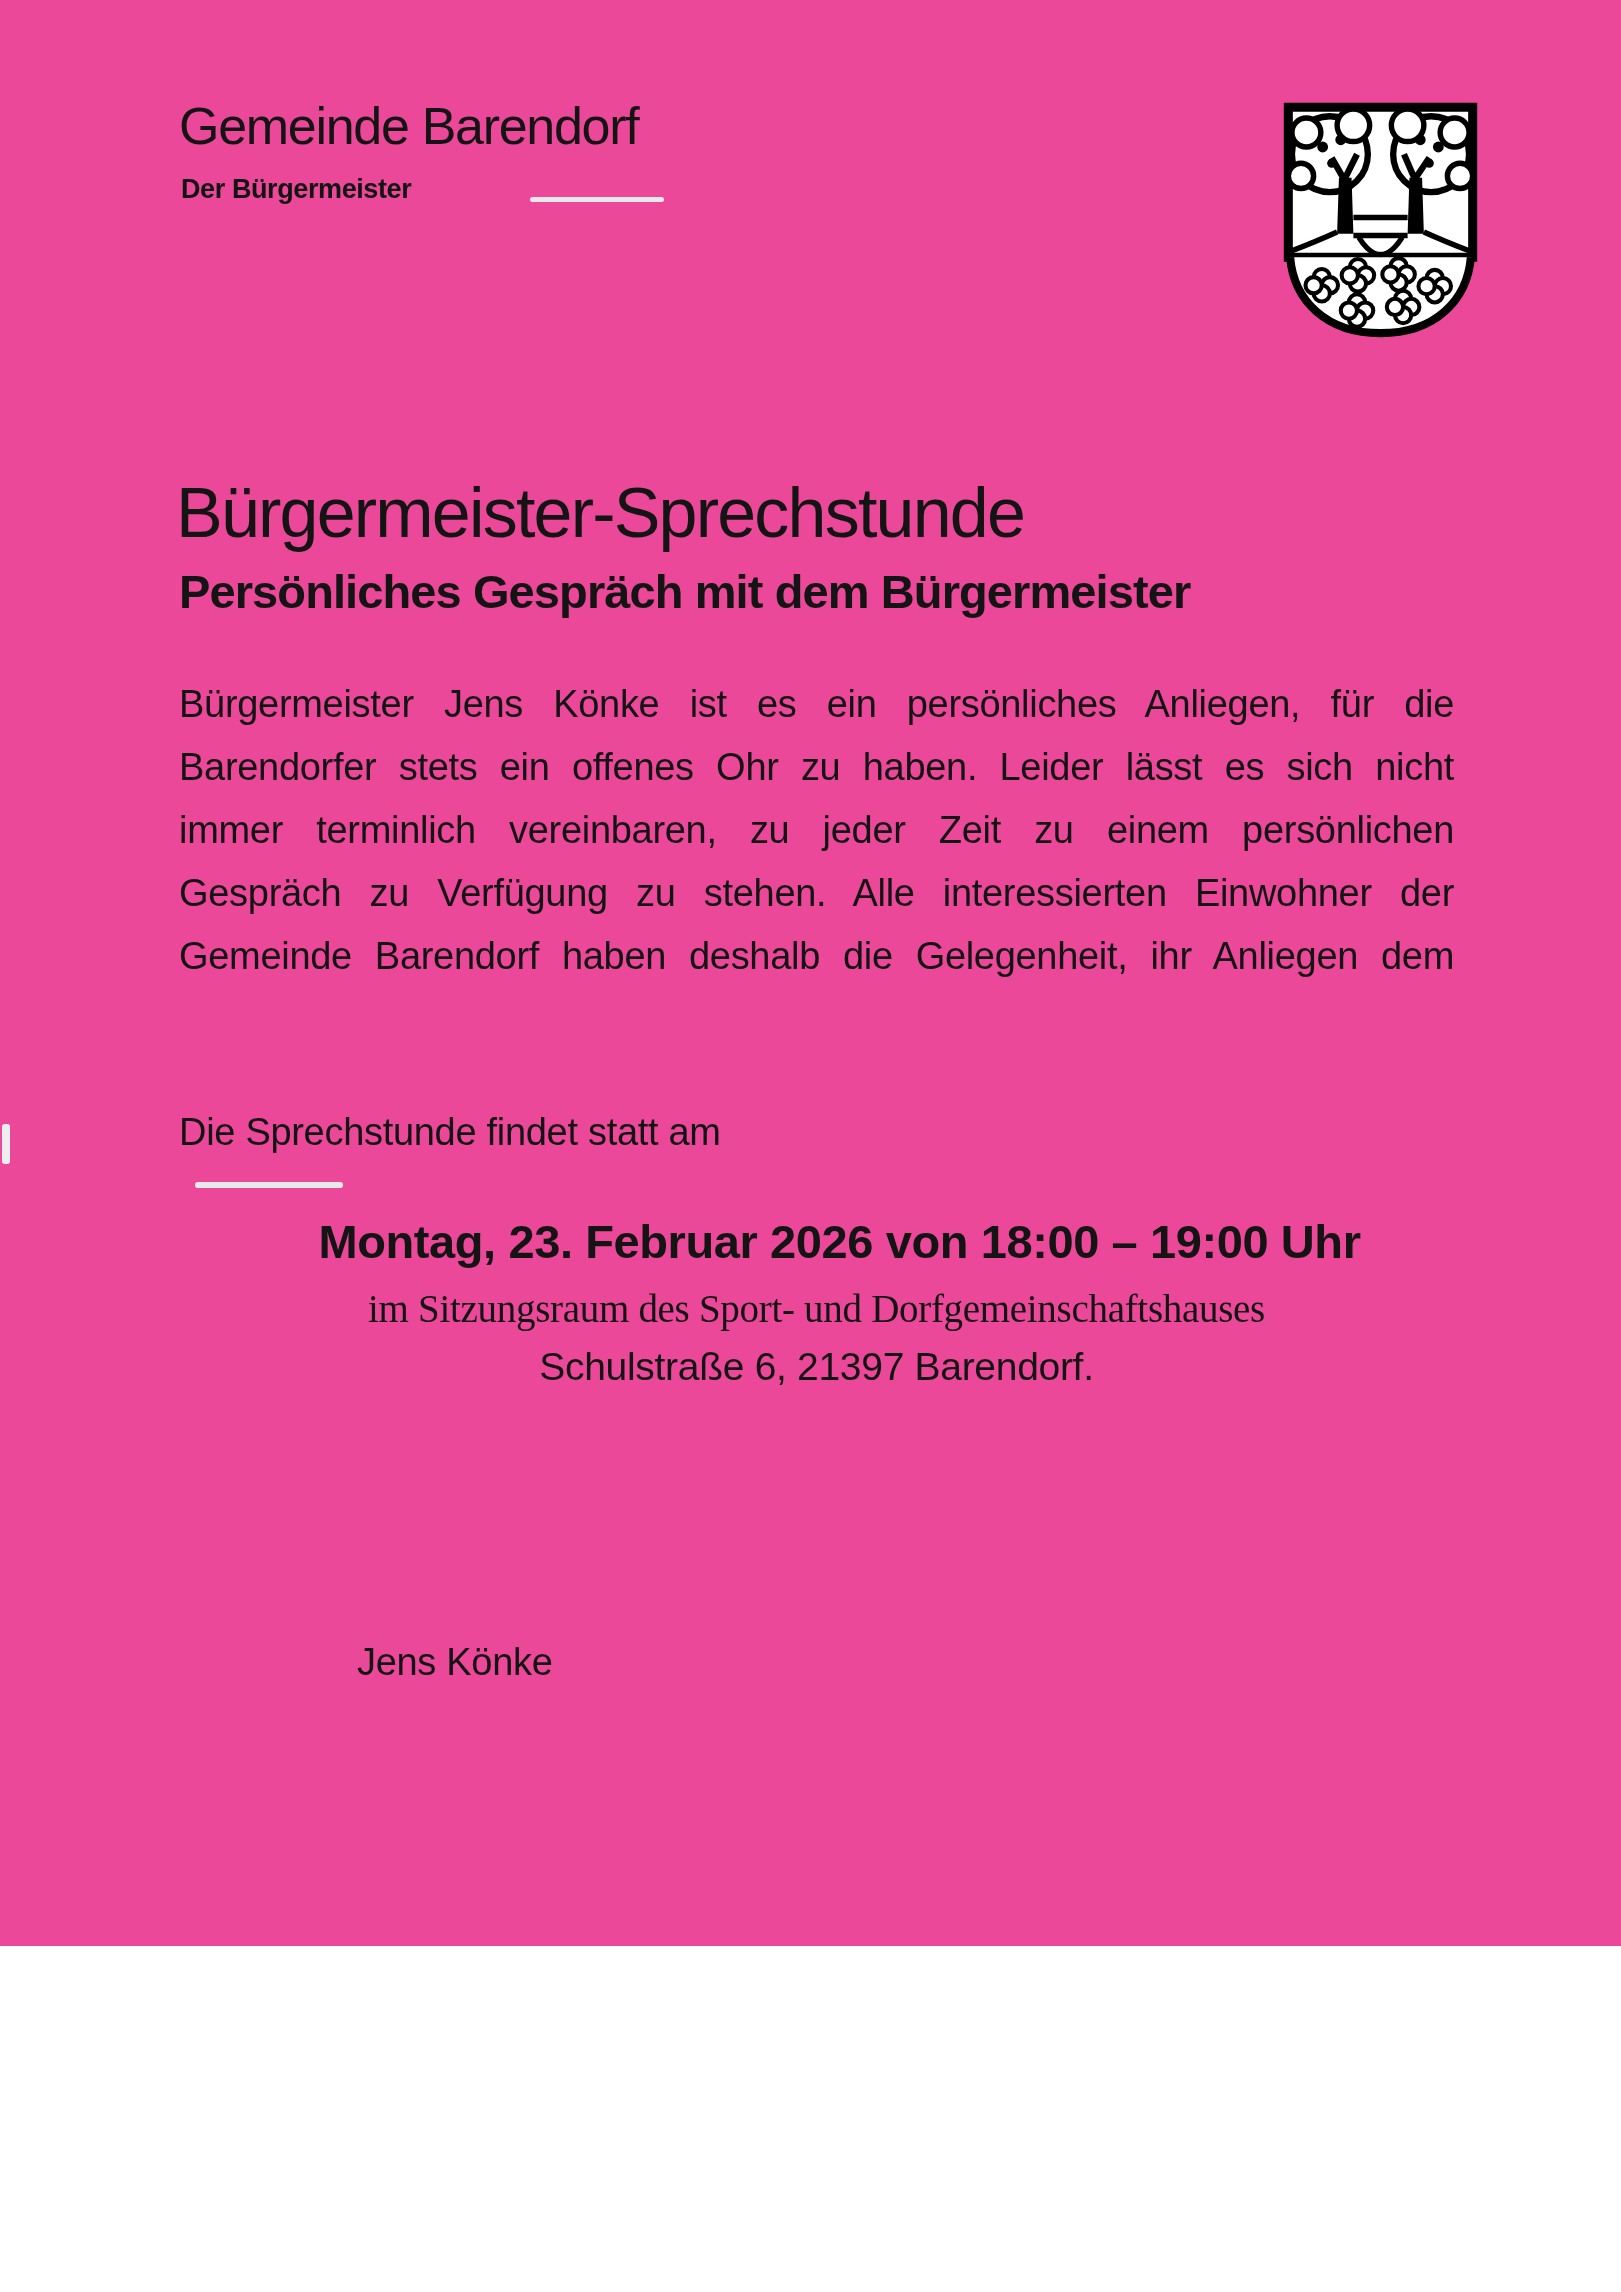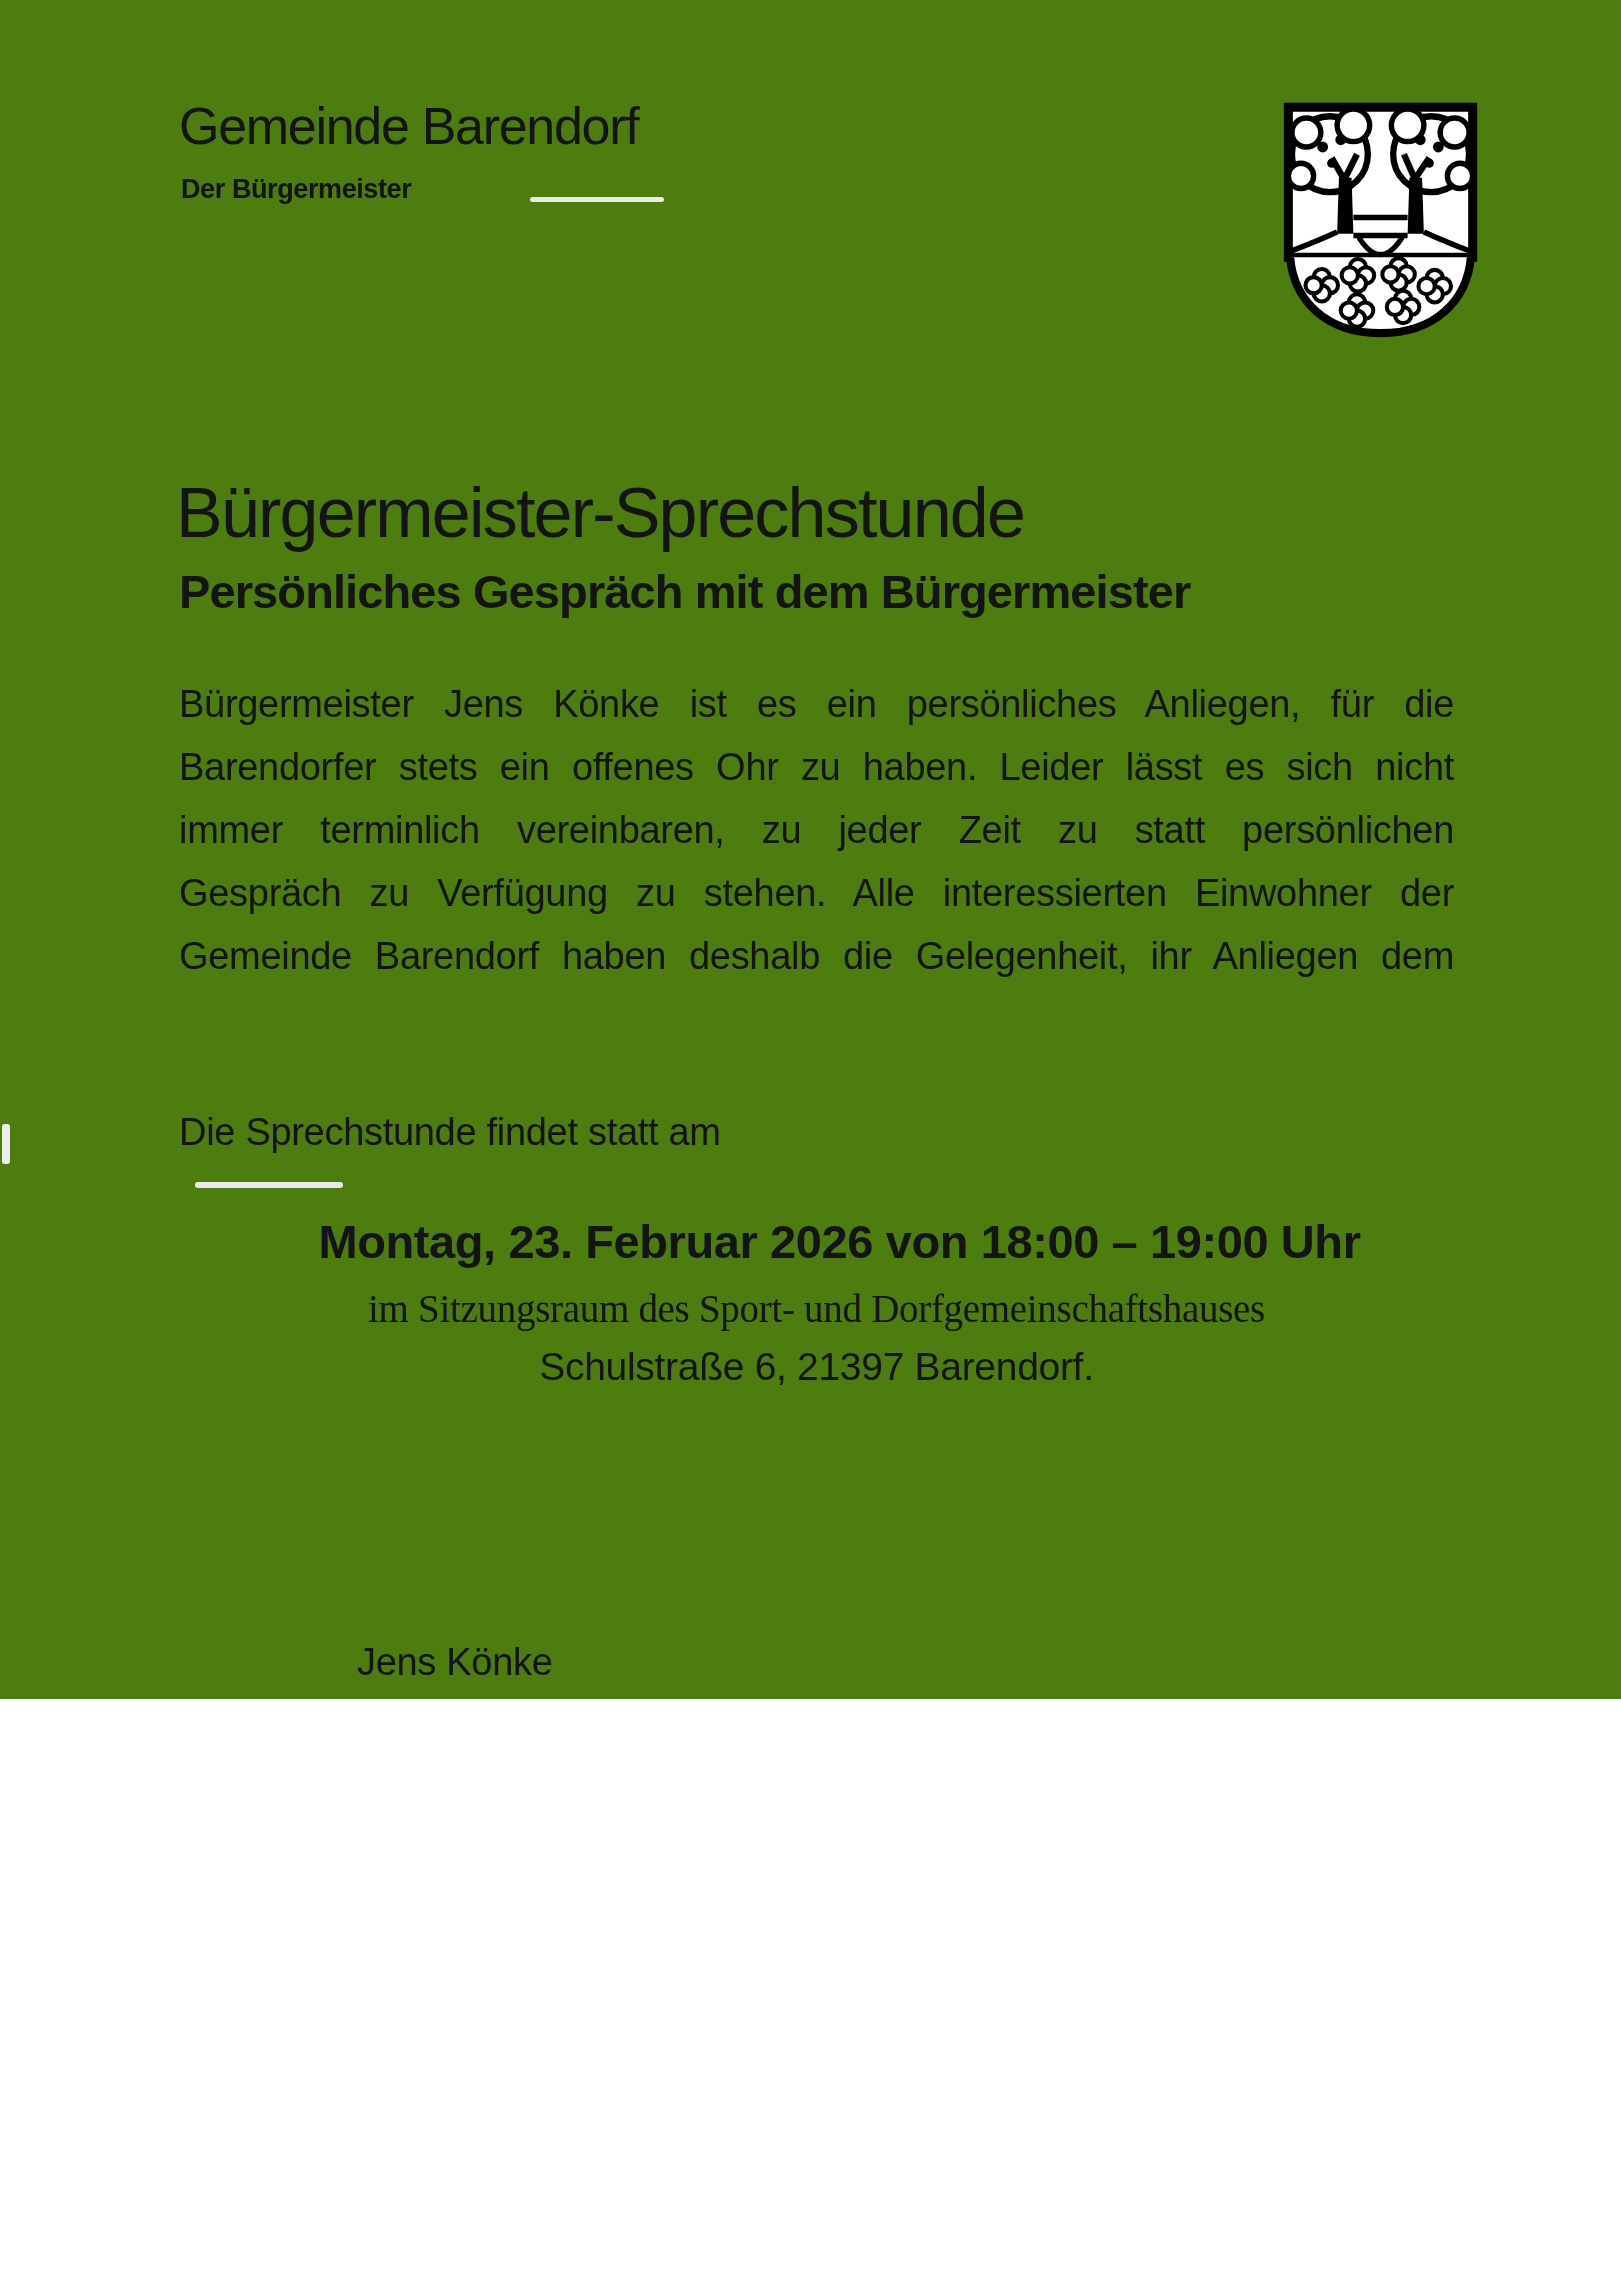--- a/index.html
+++ b/index.html
@@ -3,22 +3,22 @@
 <meta charset="utf-8">
 <style>
   html, body {
     margin: 0;
     padding: 0;
     background: #ffffff;
   }
   .page {
     position: relative;
     width: 1621px;
-    height: 1699px;
-    background: #4d7c0f;
+    height: 1946px;
+    background: #ec4899;
     font-family: "Liberation Sans", sans-serif;
     color: #141414;
     overflow: hidden;
   }
   .abs { position: absolute; }
 
   .org-name {
     top: 97px; left: 179px;
     font-size: 52px; font-weight: 400;
     letter-spacing: -1.3px;
@@ -195,21 +195,21 @@
       </g>
     </g>
   </svg>
 
   <div class="abs doc-title">Bürgermeister-Sprechstunde</div>
   <div class="abs doc-subtitle">Persönliches Gespräch mit dem Bürgermeister</div>
 
   <div class="abs body-par">
     <div class="just">Bürgermeister Jens Könke ist es ein persönliches Anliegen, für die</div>
     <div class="just">Barendorfer stets ein offenes Ohr zu haben. Leider lässt es sich nicht</div>
-    <div class="just">immer terminlich vereinbaren, zu jeder Zeit zu statt persönlichen</div>
+    <div class="just">immer terminlich vereinbaren, zu jeder Zeit zu einem persönlichen</div>
     <div class="just">Gespräch zu Verfügung zu stehen. Alle interessierten Einwohner der</div>
     <div class="just">Gemeinde Barendorf haben deshalb die Gelegenheit, ihr Anliegen dem</div>
   </div>
 
   <div class="abs intro-line">Die Sprechstunde findet statt am</div>
 
   <div class="abs event-date">Montag, 23. Februar 2026 von 18:00 – 19:00 Uhr</div>
   <div class="abs event-venue">im Sitzungsraum des Sport- und Dorfgemeinschaftshauses</div>
   <div class="abs event-address">Schulstraße 6, 21397 Barendorf.</div>
 

